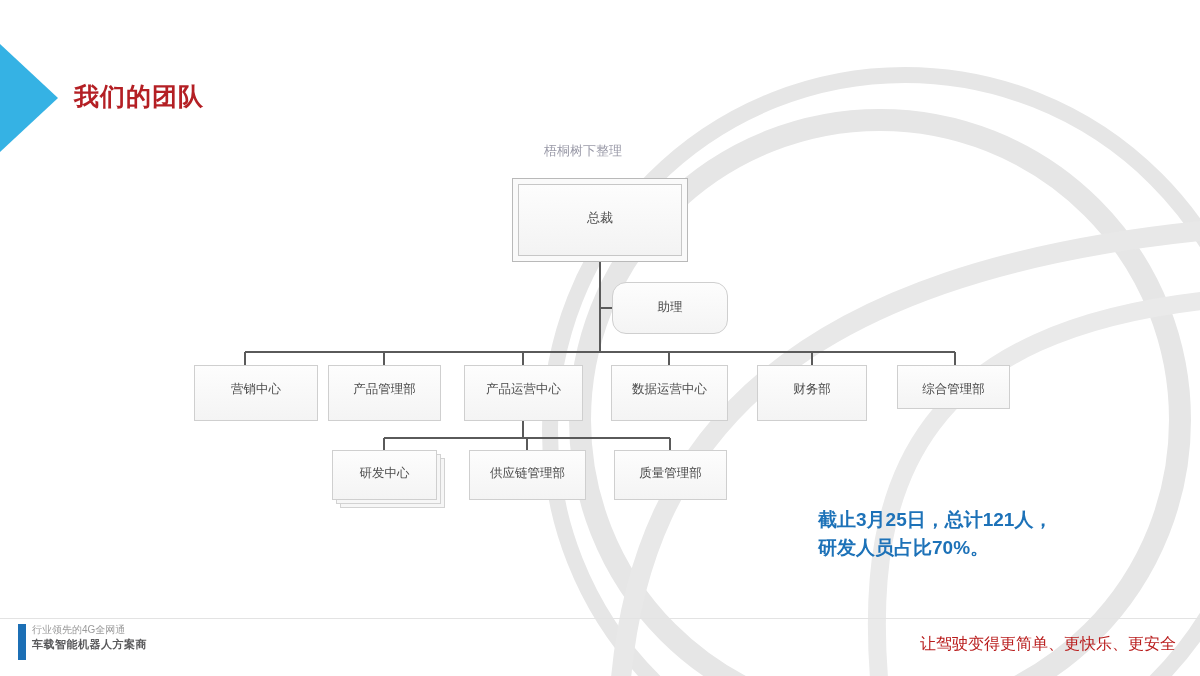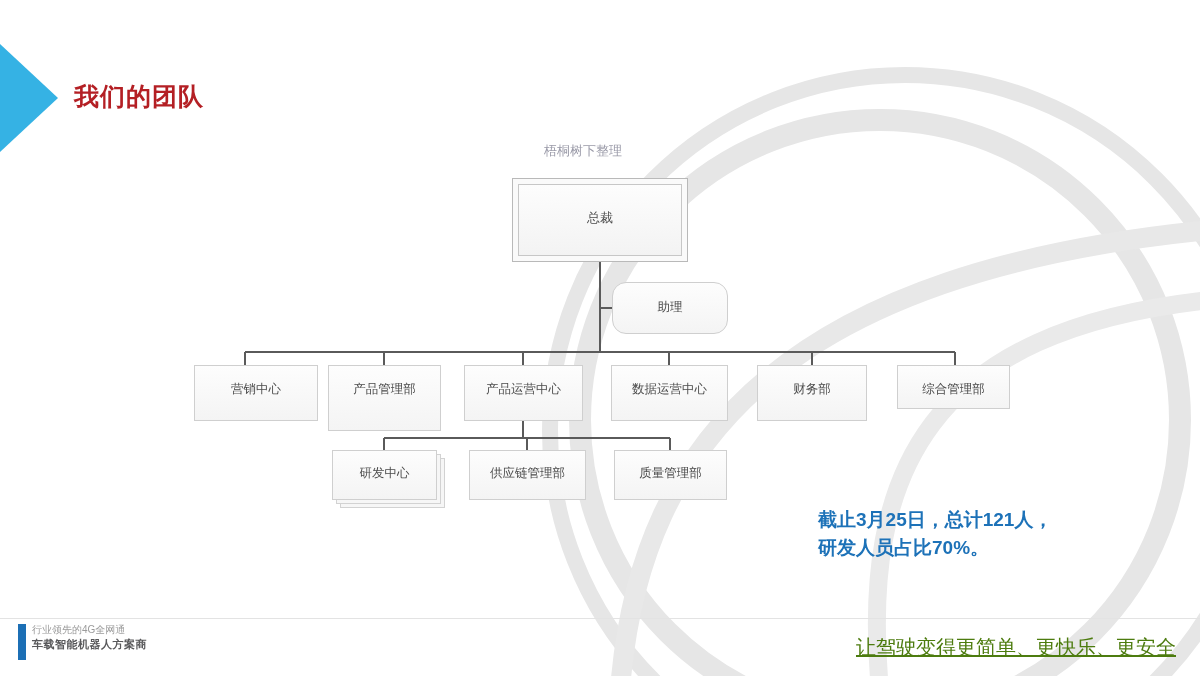--- a/index.html
+++ b/index.html
@@ -165,25 +165,24 @@
     font-weight: bold;
     color: #58585a;
     letter-spacing: 0.5px;
     white-space: nowrap;
     z-index: 3;
   }
   #footer-slogan {
     position: absolute;
     right: 24px;
     top: 634px;
-    font-size: 20px;
-    color: #4d7c0f;
-    white-space: nowrap;
-    z-index: 3;
-    text-decoration: underline;
+    font-size: 16px;
+    color: #b91c1c;
+    white-space: nowrap;
+    z-index: 3;
   }
 </style>
 </head>
 <body>
 
 <div id="slide">
 
   <svg id="watermark" viewBox="0 0 1200 676" preserveAspectRatio="none" aria-hidden="true">
     <g fill="none" stroke="#e6e6e6">
       <circle cx="880" cy="420" r="300" stroke-width="22"></circle>
@@ -232,21 +231,21 @@
     </div>
 
     <div class="node" style="left:612px; top:282px; width:116px; height:52px;border-radius:14px;">
       <div class="label" style="top:16px;">助理</div>
     </div>
 
     <div class="node" style="left:194px; top:365px; width:124px; height:56px;">
       <div class="label" style="top:15px;">营销中心</div>
     </div>
 
-    <div class="node" style="left:328px; top:365px; width:113px; height:66px;">
+    <div class="node" style="left:328px; top:365px; width:113px; height:56px;">
       <div class="label" style="top:15px;">产品管理部</div>
     </div>
 
     <div class="node" style="left:464px; top:365px; width:119px; height:56px;">
       <div class="label" style="top:15px;">产品运营中心</div>
     </div>
 
     <div class="node" style="left:611px; top:365px; width:117px; height:56px;">
       <div class="label" style="top:15px;">数据运营中心</div>
     </div>

